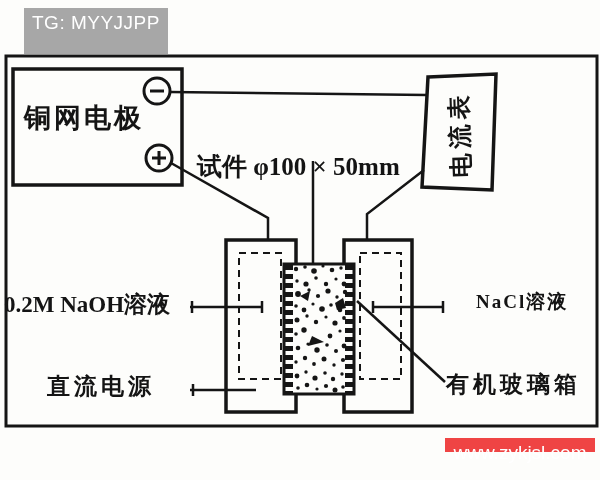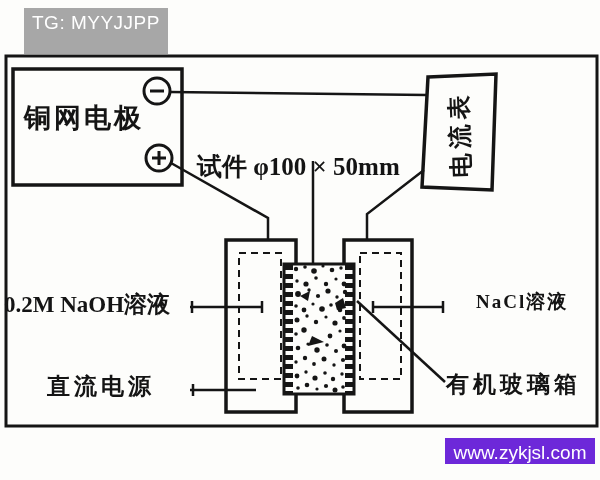--- a/index.html
+++ b/index.html
@@ -8,22 +8,22 @@
     background:#fdfdfb;
     font-family:"Liberation Sans",sans-serif;
   }
   .banner{
     position:absolute;left:24px;top:8px;height:46px;
     background:#a7a7a7;color:#ffffff;
     font-size:19px;line-height:30px;padding:0 8px;
     letter-spacing:0.5px;
   }
   .watermark{
-    position:absolute;left:445px;top:438px;width:150px;height:26px;
-    background:#6d28d9;color:#ffffff;
+    position:absolute;left:445px;top:438px;width:150px;height:14px;
+    background:#ef4444;color:#ffffff;
     font-size:19px;line-height:30px;text-align:center;
   }
   svg.linework{position:absolute;left:0;top:0;}
   .lbl{
     position:absolute;color:#141414;white-space:nowrap;
     font-family:"Liberation Serif",serif;font-weight:bold;
   }
   #lbl-power   {left:24px; top:100px; font-size:27px; letter-spacing:3px;}
   #lbl-specimen{left:197px;top:123px; font-size:25px;margin-top:27px;}
   #lbl-ammeter {left:460px;top:134px; font-size:24px; letter-spacing:5px;

